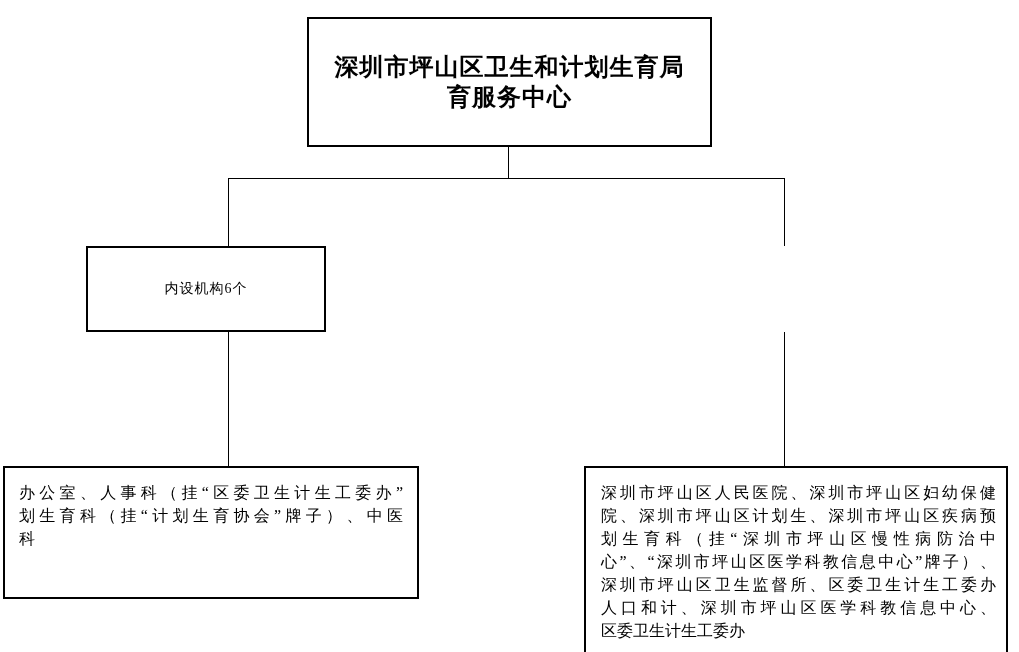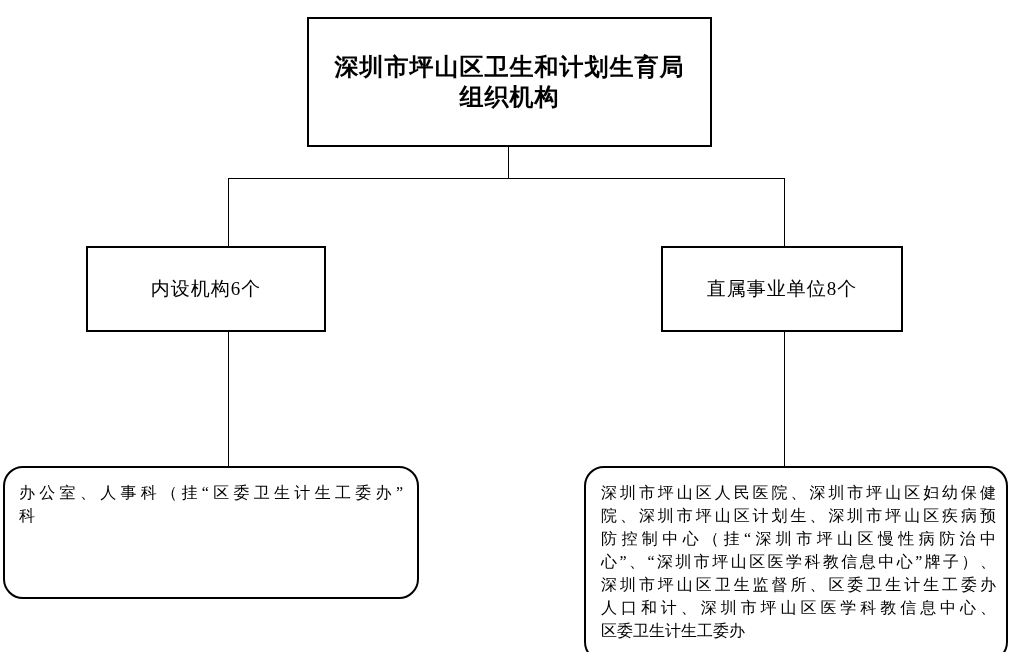--- a/index.html
+++ b/index.html
@@ -36,30 +36,29 @@
     font-weight: bold;
     font-size: 24px;
     line-height: 30px;
     letter-spacing: 1px;
   }
   
   .box.branch {
     display: flex;
     align-items: center;
     justify-content: center;
-    font-size: 19px;
+    font-size: 14px;
     letter-spacing: 1px;
   }
   .box.branch-left  { left: 86px;  top: 232px; width: 240px; height: 86px; }
   .box.branch-right { left: 661px; top: 232px; width: 242px; height: 86px; }
   
   .box.detail {
     font-size: 16px;
     line-height: 23px;
-    border-radius: 20px;
   }
   .box.detail-left  { left: 3px;   top: 452px; width: 416px; height: 133px; padding: 13px 14px 0 14px; }
   .box.detail-right { left: 584px; top: 452px; width: 424px; height: 196px; padding: 13px 10px 0 15px; }
   .detail .text-line {
     text-align: justify;
     text-align-last: justify;
   }
   .detail .text-line:last-child {
     text-align-last: left;
   }
@@ -76,47 +75,45 @@
   .conn-right-lower { left: 784px; top: 318px; width: 1px;   height: 134px; }
 </style>
 </head>
 <body>
 
 <div class="canvas">
 
   <div class="box root">
     <div class="root-title">
       <div>深圳市坪山区卫生和计划生育局</div>
-      <div>组织机构</div>
+      <div>育服务中心</div>
     </div>
   </div>
 
   <div class="connector conn-stem"></div>
   <div class="connector conn-hline"></div>
   <div class="connector conn-left-upper"></div>
   <div class="connector conn-right-upper"></div>
   <div class="connector conn-left-lower"></div>
   <div class="connector conn-right-lower"></div>
 
   <div class="box branch branch-left">
     <span>内设机构6个</span>
   </div>
 
-  <div class="box branch branch-right">
-    <span>直属事业单位8个</span>
-  </div>
 
   <div class="box detail detail-left">
       <div class="text-line">办公室、人事科（挂“区委卫生计生工委办”</div>
+      <div class="text-line">划生育科（挂“计划生育协会”牌子）、中医</div>
       <div class="text-line">科</div>
     </div>
 
   <div class="box detail detail-right">
       <div class="text-line">深圳市坪山区人民医院、深圳市坪山区妇幼保健</div>
       <div class="text-line">院、深圳市坪山区计划生、深圳市坪山区疾病预</div>
-      <div class="text-line">防控制中心（挂“深圳市坪山区慢性病防治中</div>
+      <div class="text-line">划生育科（挂“深圳市坪山区慢性病防治中</div>
       <div class="text-line">心”、“深圳市坪山区医学科教信息中心”牌子）、</div>
       <div class="text-line">深圳市坪山区卫生监督所、区委卫生计生工委办</div>
       <div class="text-line">人口和计、深圳市坪山区医学科教信息中心、</div>
       <div class="text-line">区委卫生计生工委办</div>
     </div>
 
 </div>
 
 </body></html>

